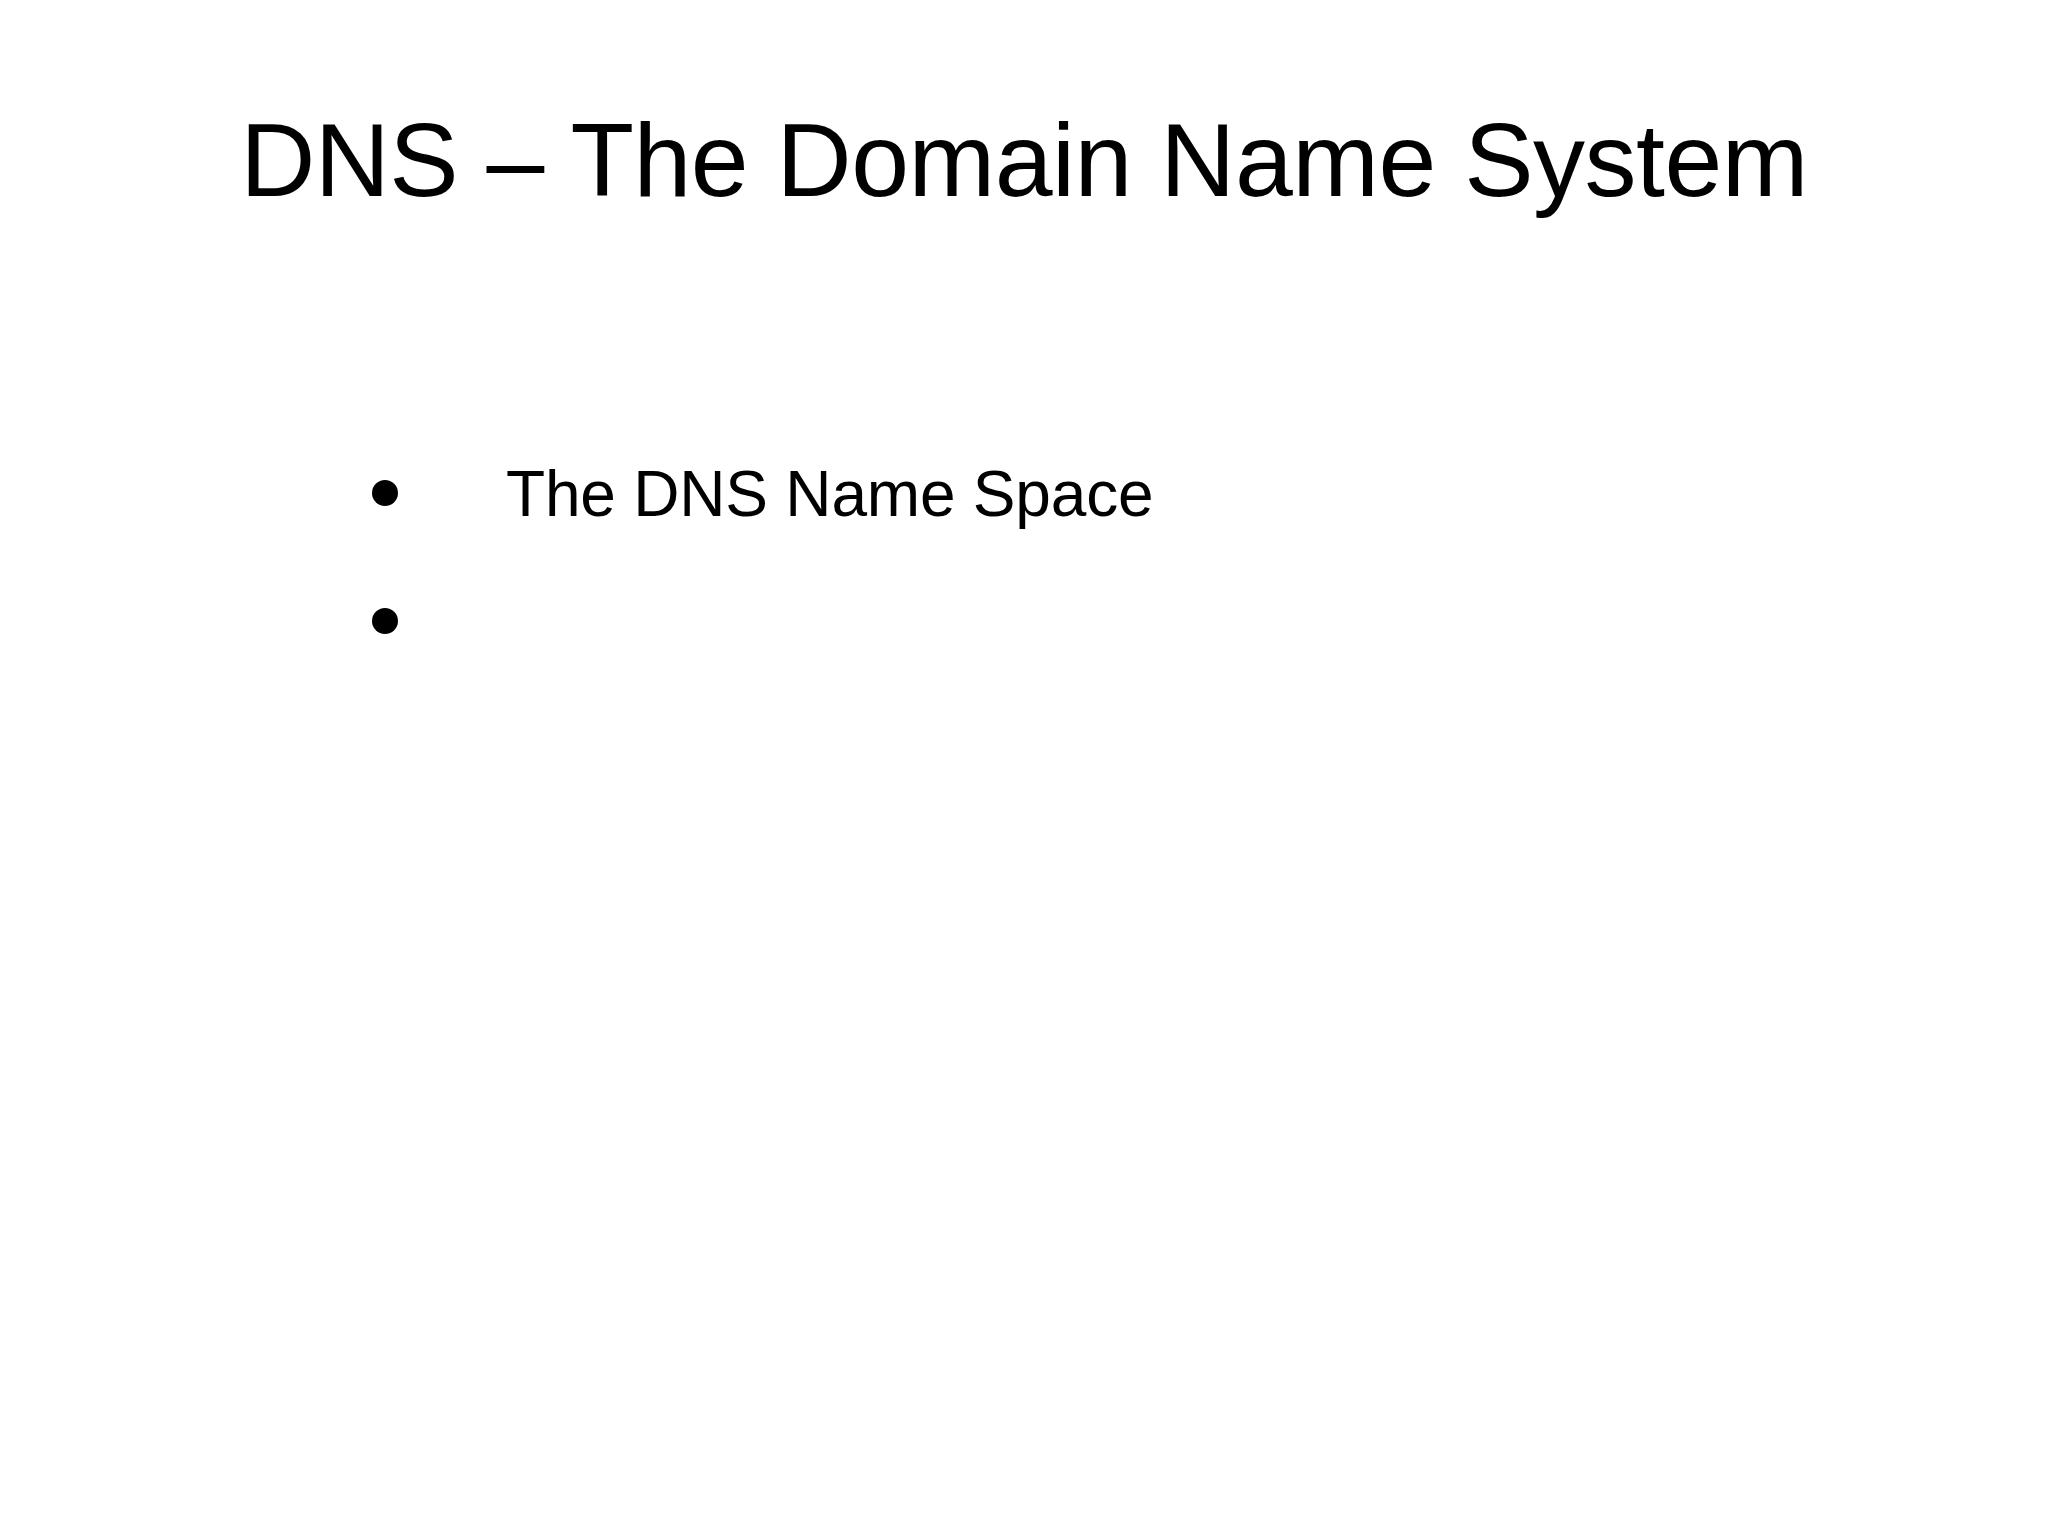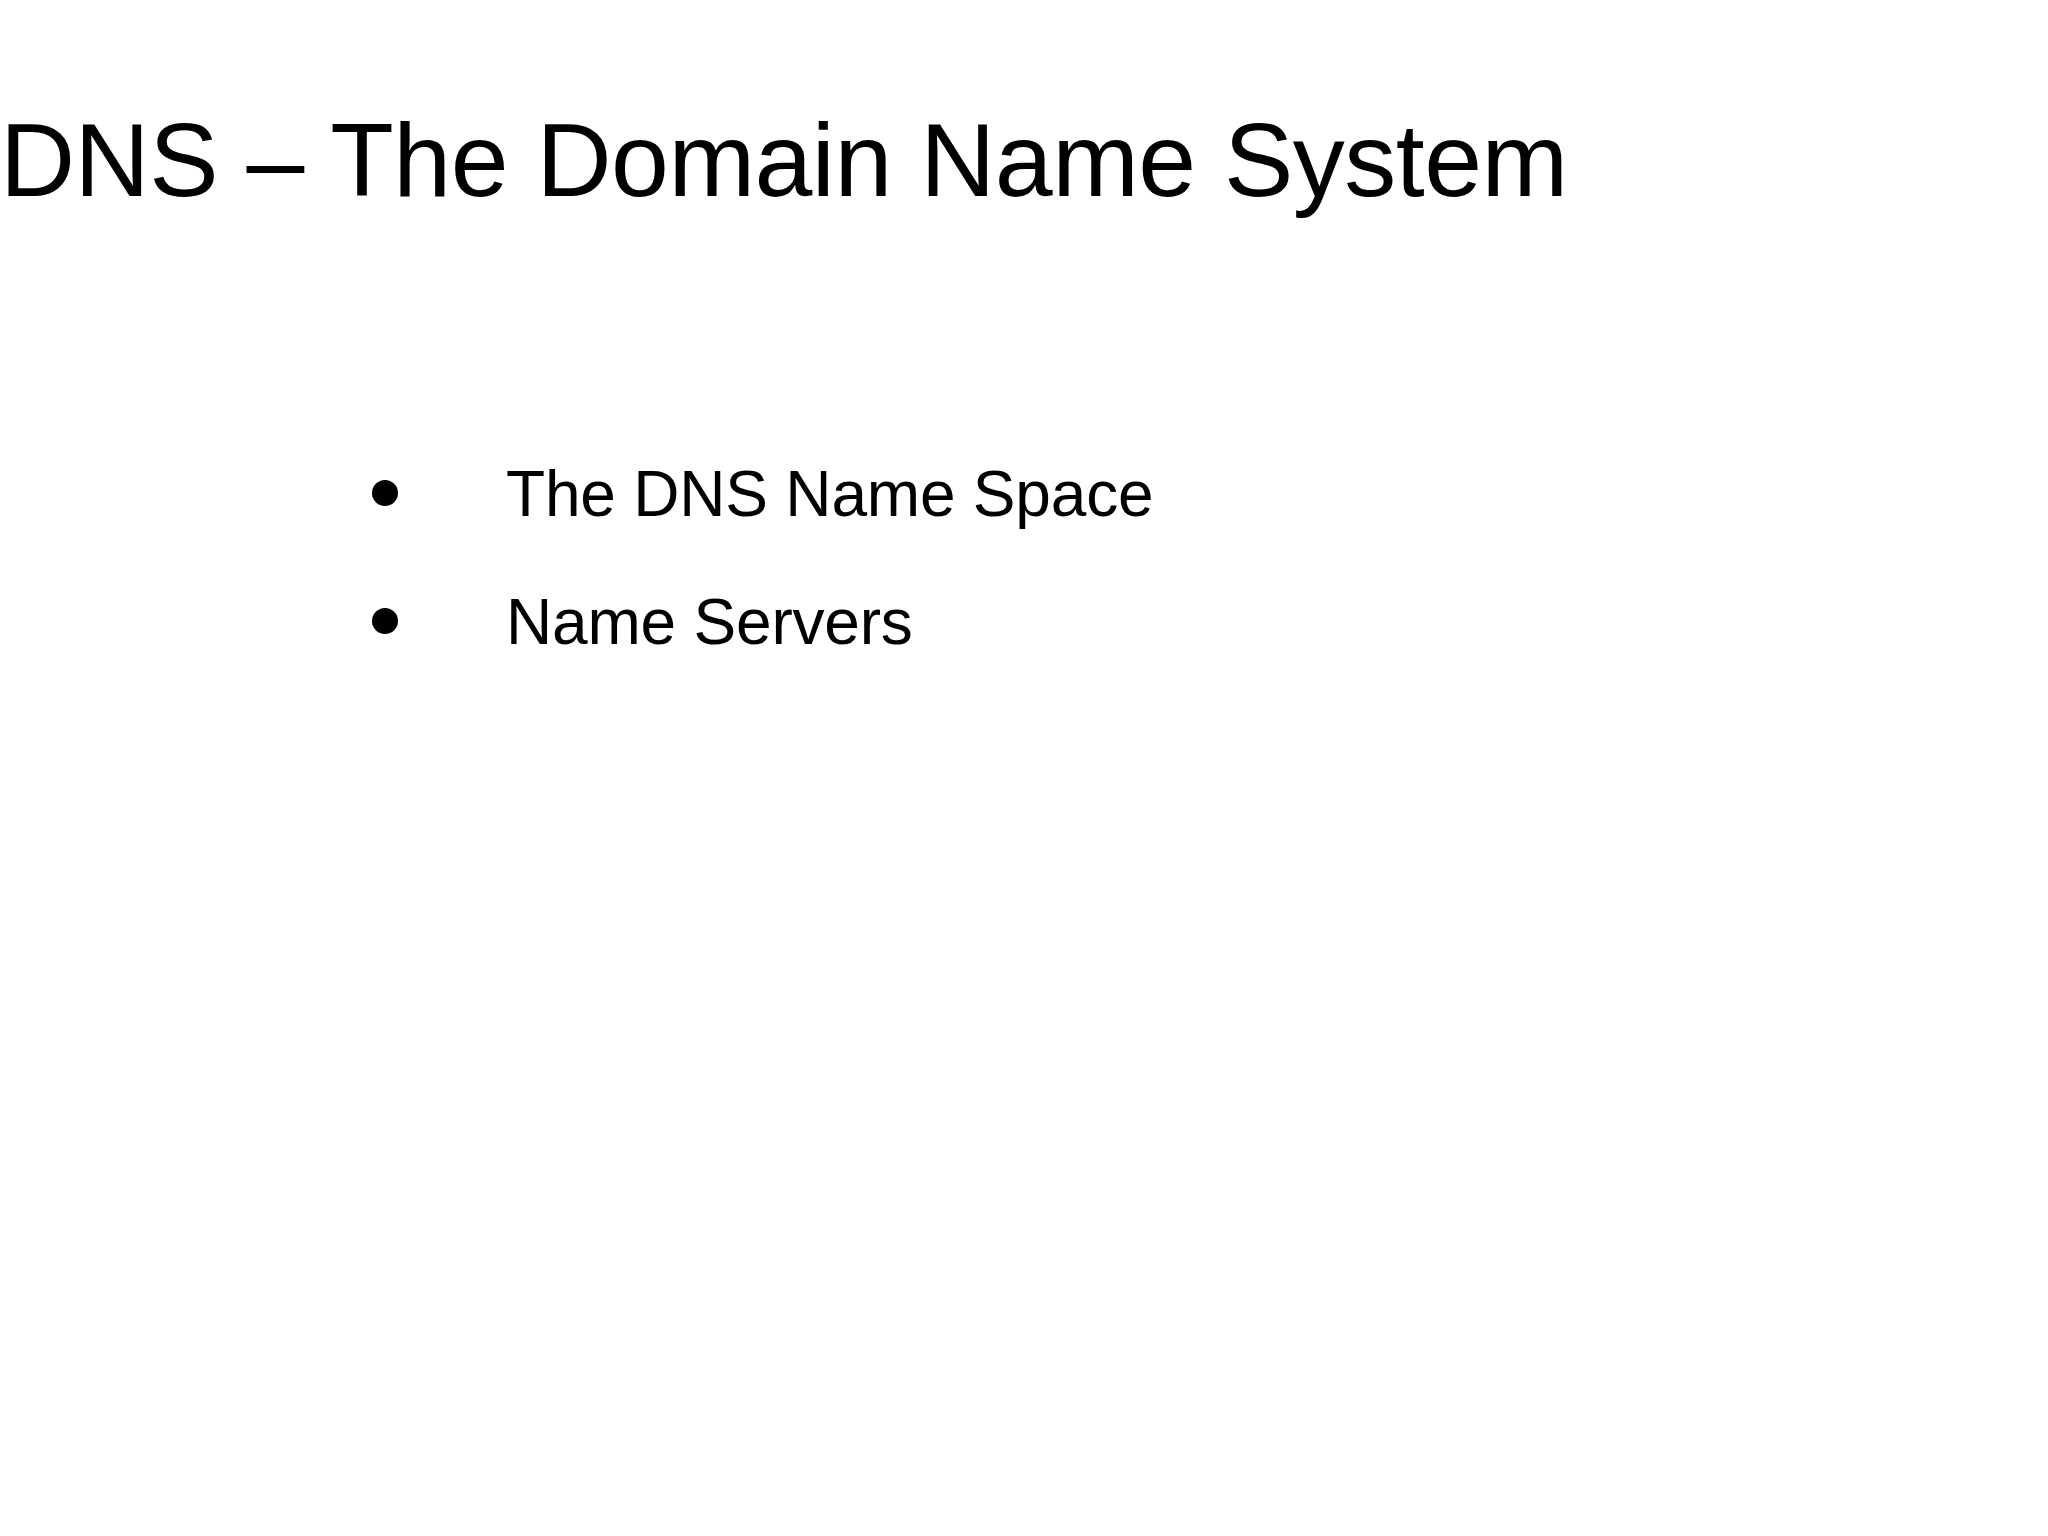--- a/index.html
+++ b/index.html
@@ -22,20 +22,21 @@
     overflow: hidden;
     box-sizing: border-box;
   }
 
   
   .slide-title {
     position: absolute;
     left: 0;
     top: 104px;
     width: 2048px;
+    text-align: center;
     font-family: "Liberation Sans", sans-serif;
     font-size: 104px;
     font-weight: 400;
     line-height: 1.08;
     color: #000000;
     letter-spacing: -0.5px;
     white-space: nowrap;
   }
 
   
@@ -104,20 +105,19 @@
     <li class="bullet-row">
       <span class="bullet-marker"></span>
       <span class="bullet-gap"></span>
       <span class="bullet-text">The DNS Name Space</span>
     </li>
 
 
     <li class="bullet-row">
       <span class="bullet-marker"></span>
       <span class="bullet-gap"></span>
-      <span class="bullet-text">Name Servers</span>
     </li>
 
   </ul>
 
   <div class="content-empty-region"></div>
 
 </div>
 
 </body></html>

